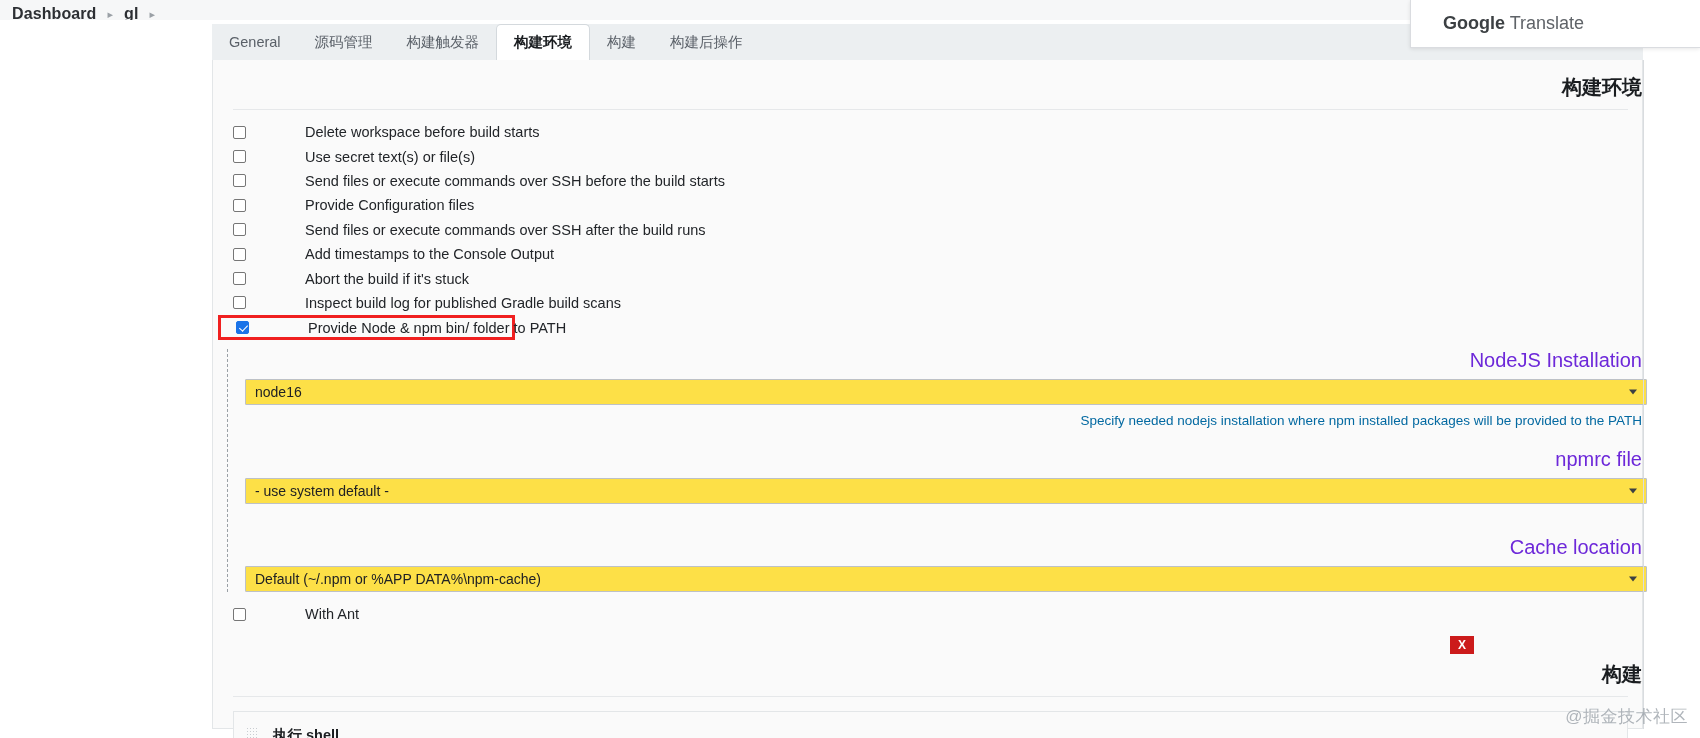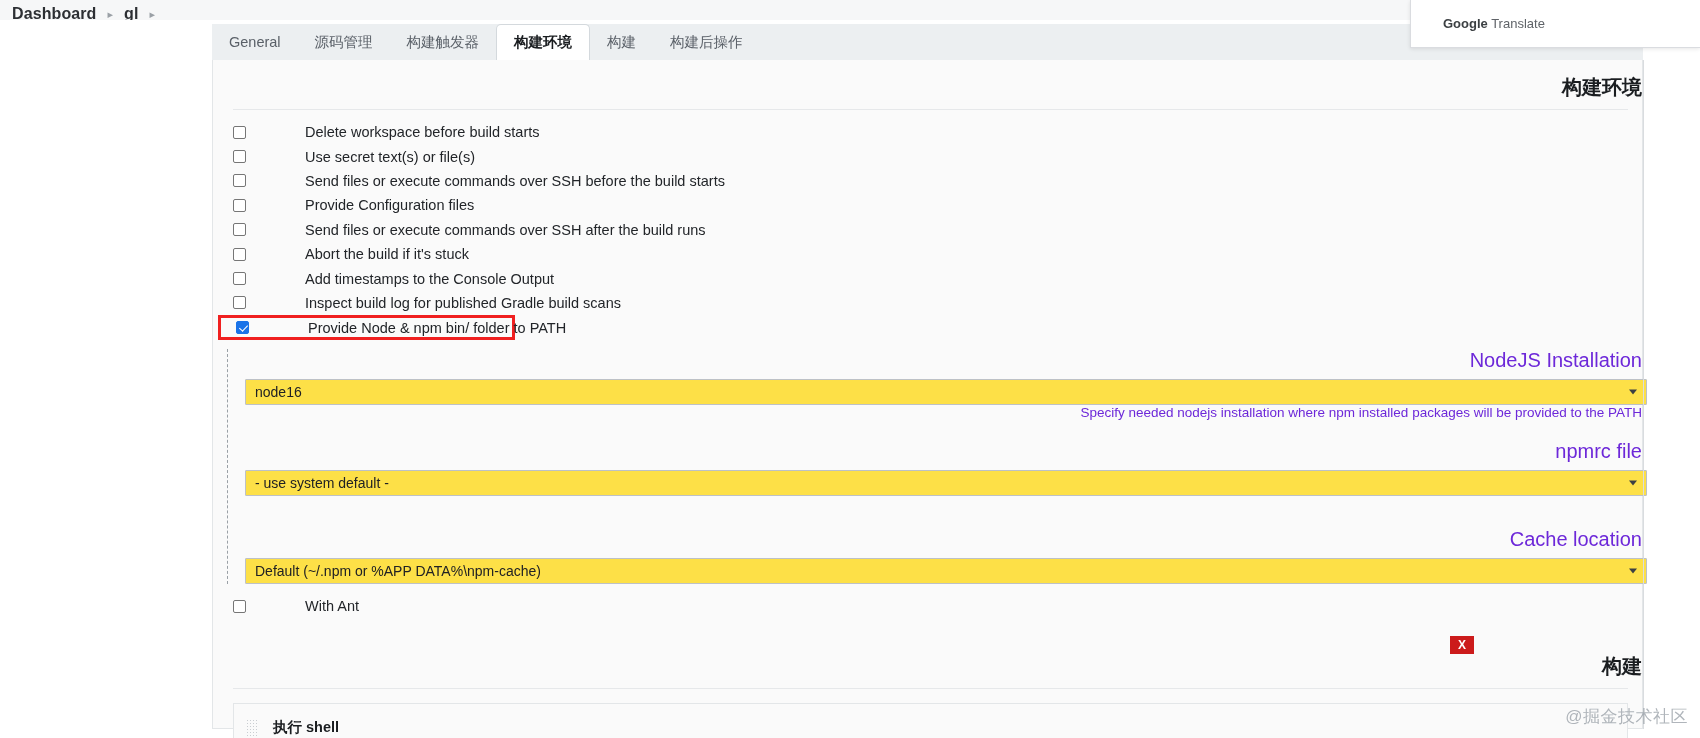--- a/index.html
+++ b/index.html
@@ -54,21 +54,21 @@
     border-left: 1px solid #dadce0;
     border-bottom: 1px solid #dadce0;
     box-shadow: 0 1px 4px rgba(0,0,0,.10);
     display: flex;
     align-items: center;
     padding-left: 32px;
     box-sizing: border-box;
     z-index: 40;
   }
   .translate-text {
-    font-size: 13px;
+    font-size: 18px;
     color: #5f6368;
     white-space: nowrap;
     text-align: center;
   }
   .translate-text b { font-weight: bold; color: #3c4043; }
 
   
   .page-body {
     position: absolute;
     left: 0; top: 20px;
@@ -193,22 +193,22 @@
     padding-left: 17px;
     border-left: 1px dashed #9aa0a6;
   }
   .field-label {
     font-size: 20px;
     color: #6d28d9;
     margin: 9px 0 7px 1px;
   }
   .field-help {
     font-size: 13.5px;
-    color: #6d28d9;
-    margin: 0 0 0 1px;
+    color: #0369a1;
+    margin: 8px 0 0 1px;
   }
   .select-box {
     position: relative;
     width: 1402px;
     height: 26px;
     background: #fde047;
     border: 1px solid #bdc1c6;
     border-radius: 1px;
     display: flex;
     align-items: center;
@@ -350,26 +350,26 @@
         </div>
 
         <div class="cb-row">
           <span class="cb-box"></span>
           <span class="cb-label">Send files or execute commands over SSH after the build runs</span>
 
         </div>
 
         <div class="cb-row">
           <span class="cb-box"></span>
+          <span class="cb-label">Add timestamps to the Console Output</span>
+        </div>
+
+        <div class="cb-row">
+          <span class="cb-box"></span>
           <span class="cb-label">Abort the build if it's stuck</span>
-        </div>
-
-        <div class="cb-row">
-          <span class="cb-box"></span>
-          <span class="cb-label">Add timestamps to the Console Output</span>
         </div>
 
         <div class="cb-row">
           <span class="cb-box"></span>
           <span class="cb-label">Inspect build log for published Gradle build scans</span>
         </div>
 
         <div class="cb-row highlighted">
           <span class="cb-box checked"></span>
           <span class="cb-label">Provide Node &amp; npm bin/ folder to PATH</span>

